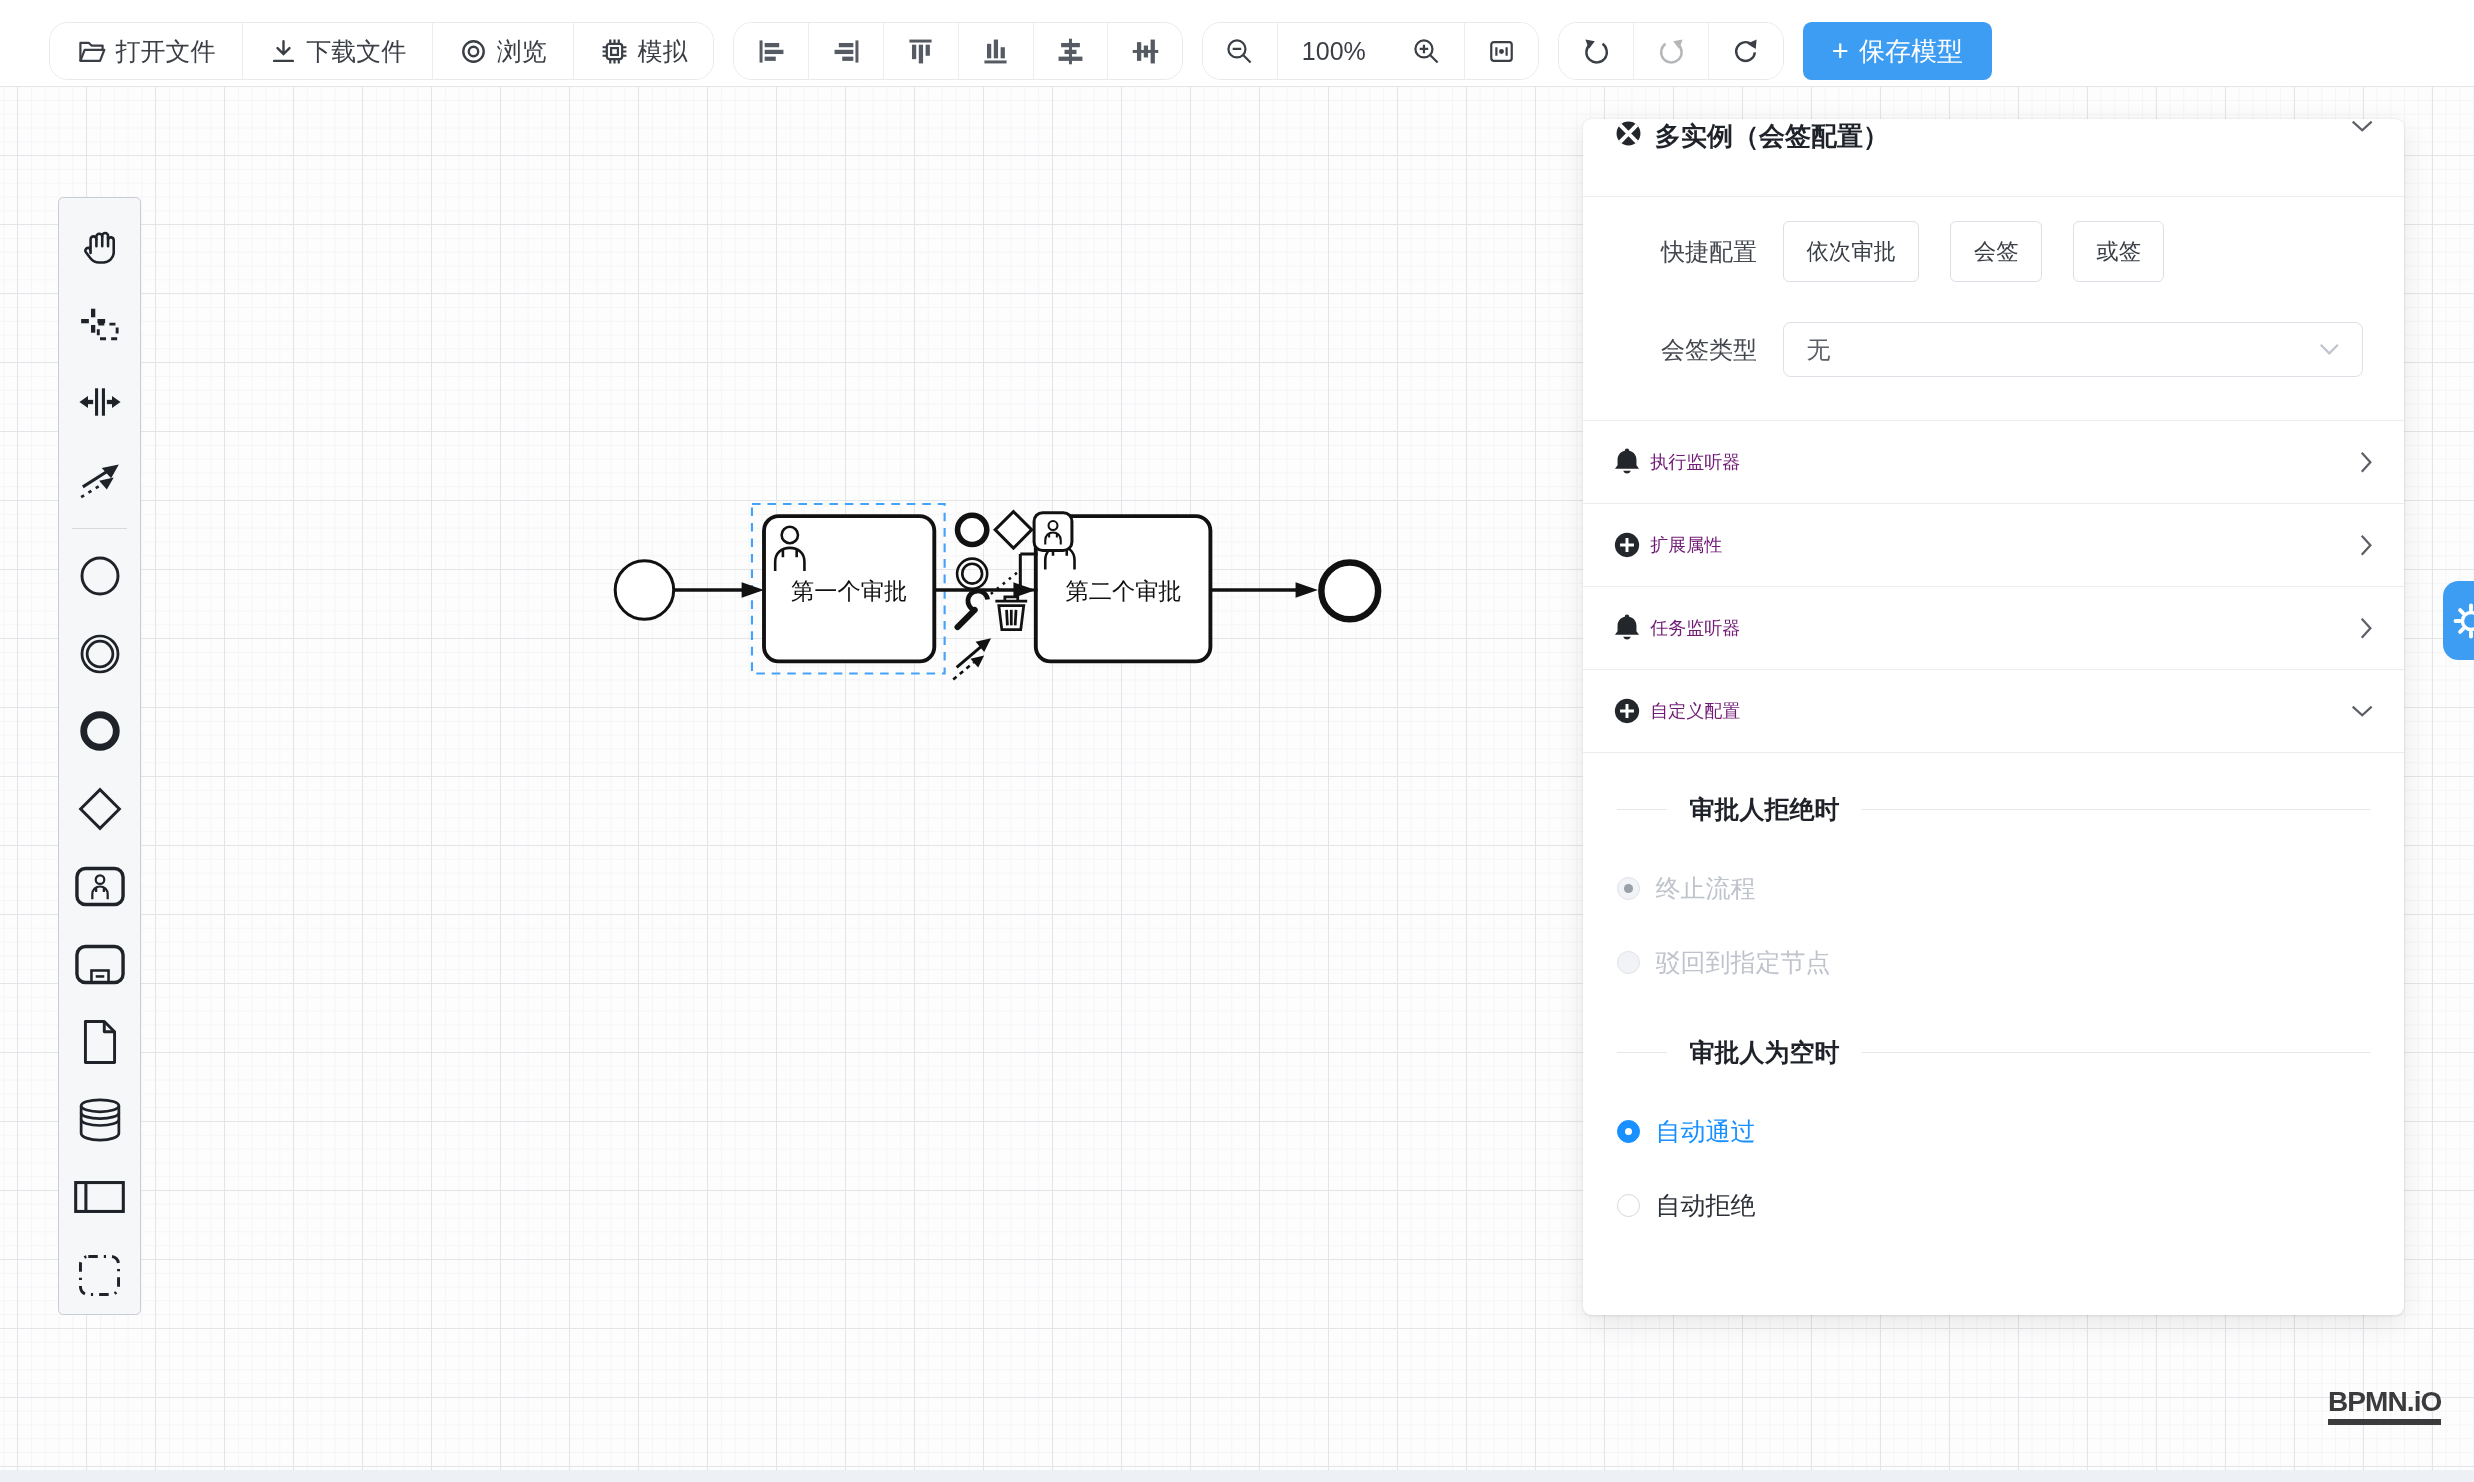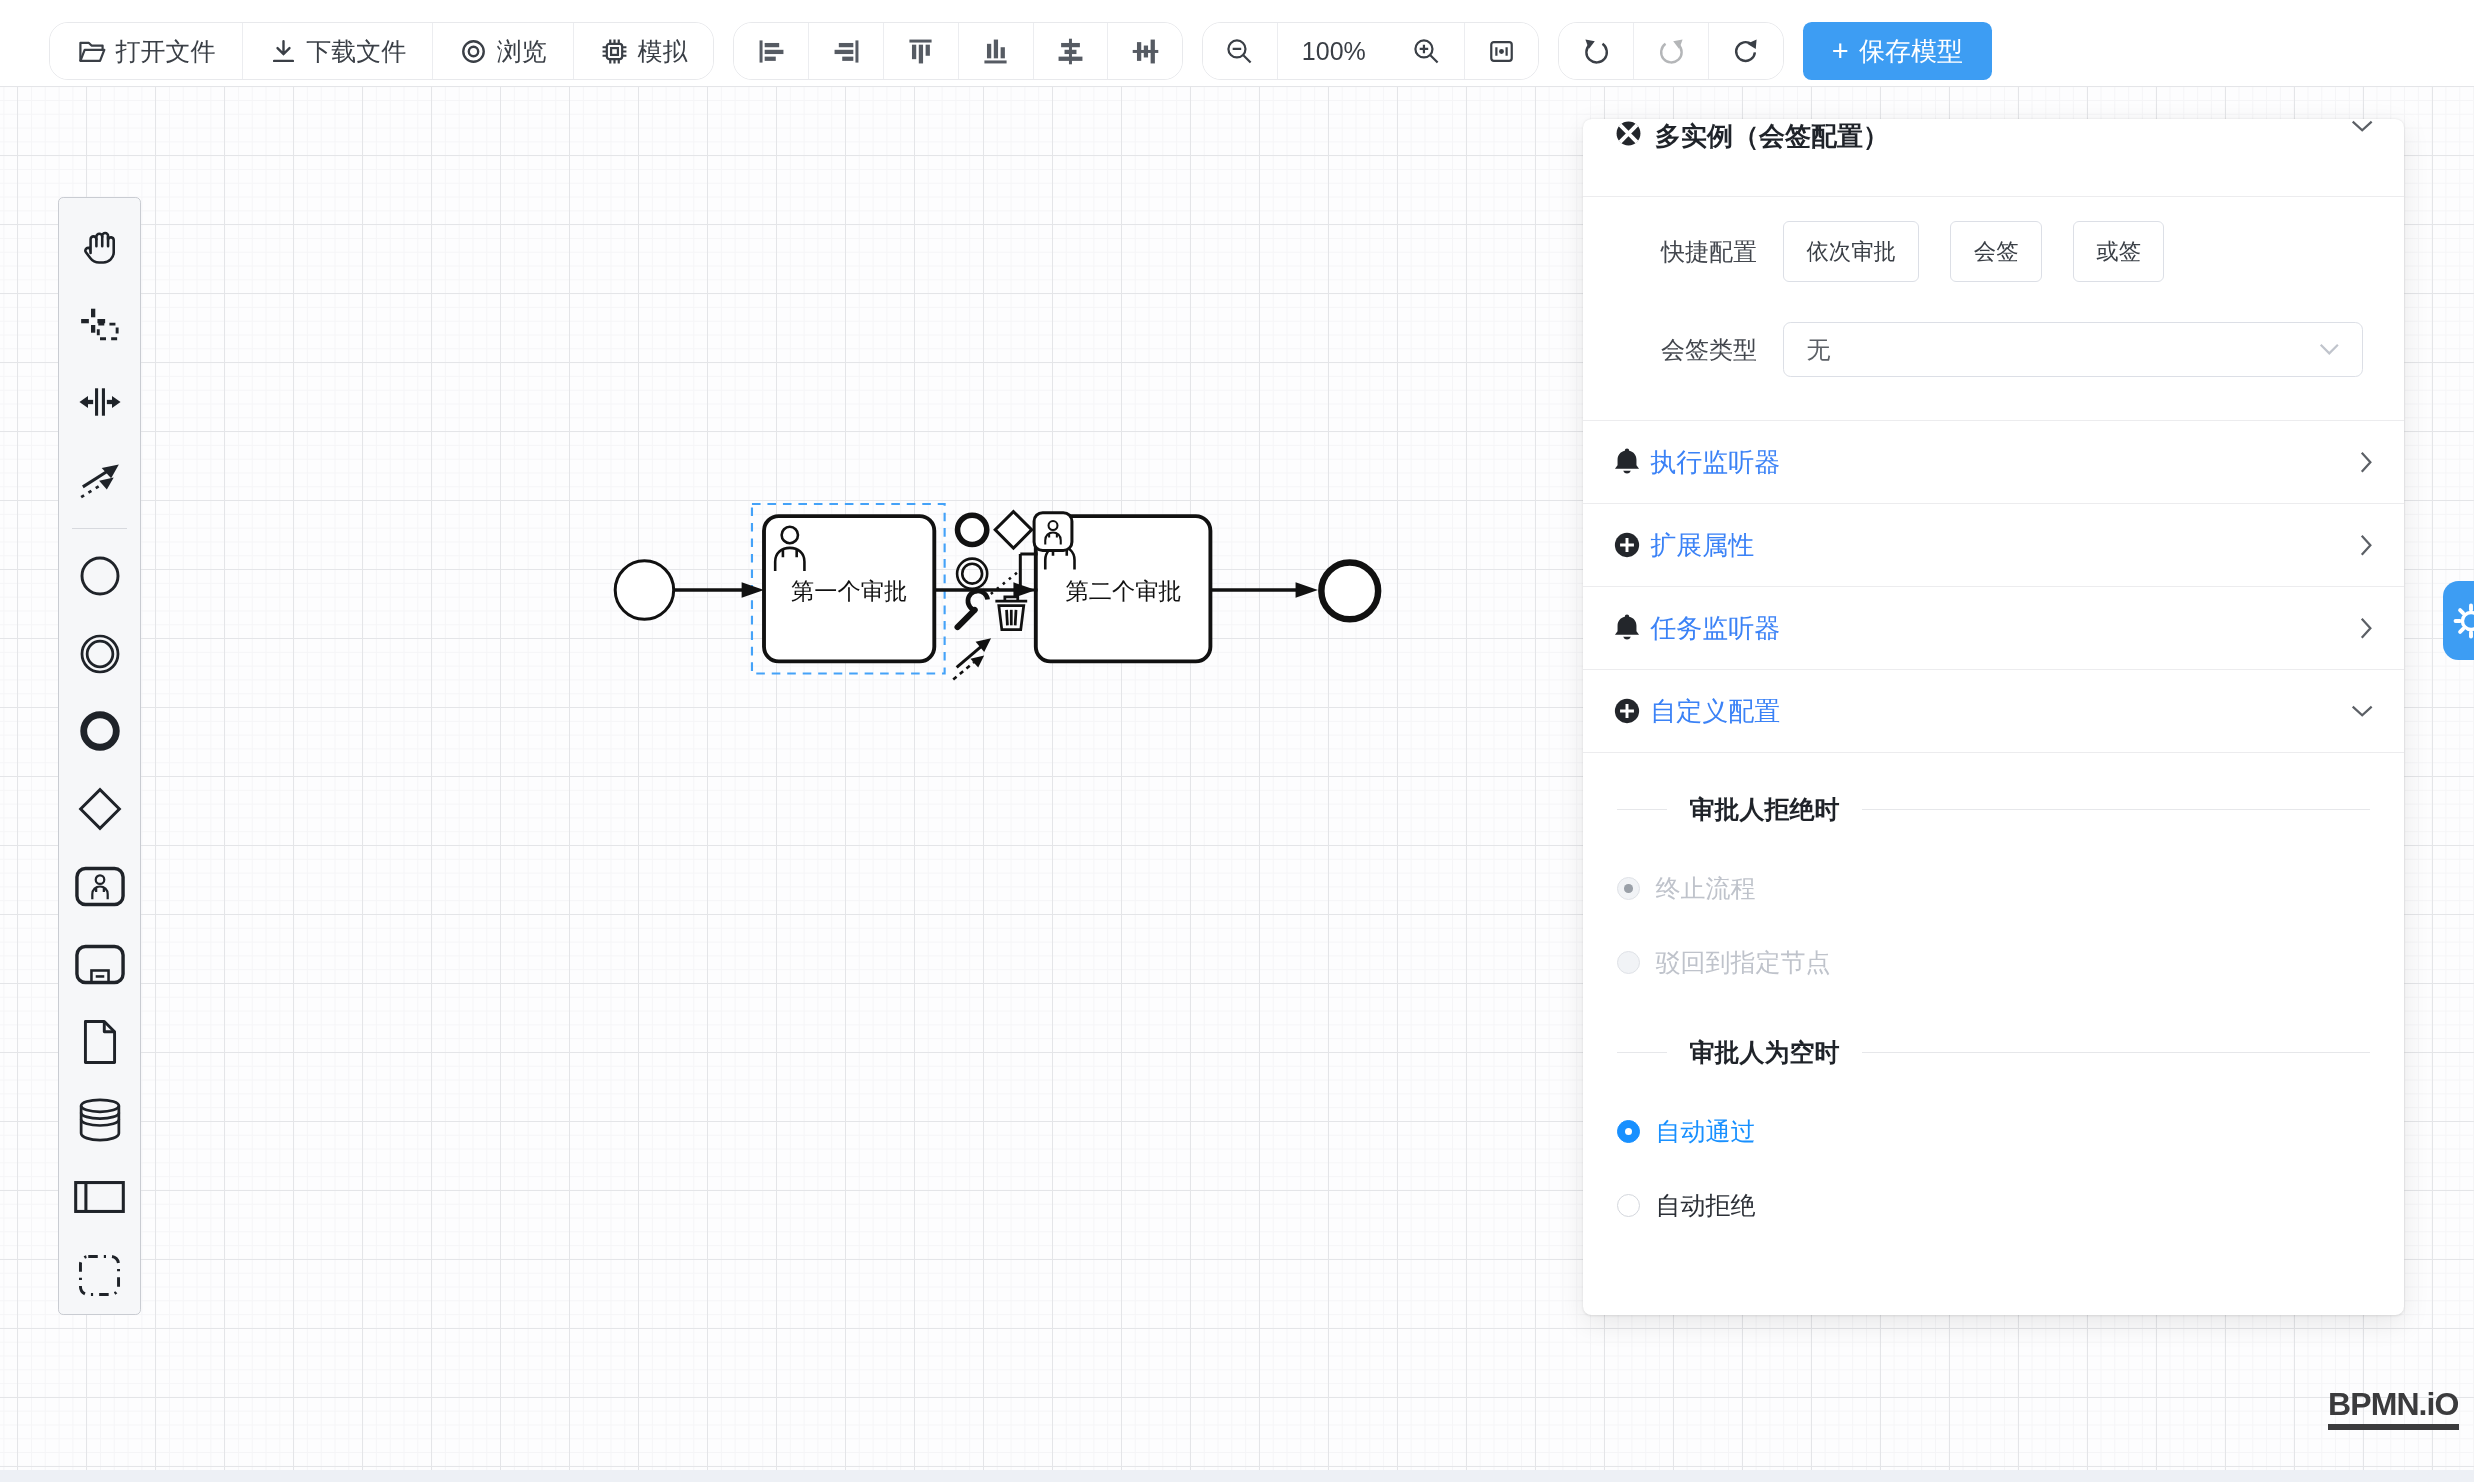--- a/index.html
+++ b/index.html
@@ -80,21 +80,21 @@
   }
   .select-box {
     width:580px; height:55px; border:1.7px solid #dcdfe6; border-radius:7.7px; background:#fff;
     display:flex; align-items:center; padding:0 22.4px; cursor:pointer;
   }
   .select-box .sel-value { font-size:24px; color:#5c6066; flex:1; }
   .section-row {
     height:83px; display:flex; align-items:center; padding:0 31px;
     border-bottom:0.9px solid #ececee; cursor:pointer;
   }
-  .section-row .sec-label { font-size:26px; font-weight:500; color:#3b82f6; margin-left:10.3px; flex:1; }
+  .section-row .sec-label { font-size:18px; font-weight:500; color:#701a75; margin-left:10.3px; flex:1; }
   .custom-content { padding:0 34px; }
   .divider-title { display:flex; align-items:center; }
   .divider-title .dl { height:0; border-top:1.7px solid #e6e7ea; }
   .divider-title .dl.short { width:50px; }
   .divider-title .dl.long { flex:1; }
   .divider-title .dt { font-size:25px; font-weight:bold; color:#1f2329; margin:0 22.4px; }
   .radio-row { display:flex; align-items:center; cursor:pointer; }
   .radio {
     width:23px; height:23px; border-radius:50%; border:1.7px solid #d4d7dd; background:#fff;
     position:relative; flex:none;
@@ -112,21 +112,21 @@
   .radio-label.disabled { color:#bfc3cb; }
 
   
   .gear-tab {
     position:absolute; left:2443px; top:581px; width:62px; height:79px;
     background:#3d9df3; border-radius:15.5px; display:flex; align-items:center; cursor:pointer;
   }
   .gear-tab svg { margin-left:10.3px; }
   .bpmn-logo {
     position:absolute; left:2328px; top:1387px; cursor:pointer;
-    font-size:32px; font-weight:bold; letter-spacing:-0.9px; color:#3b3b3d;
+    font-size:28px; font-weight:bold; letter-spacing:-0.9px; color:#3b3b3d;
     border-bottom:6.9px solid #3b3b3d; padding-bottom:1.7px; line-height:1.1;
   }
   .diagram { position:absolute; left:0; top:0; }
   .diagram text { font-family:"Liberation Sans","DejaVu Sans",sans-serif; }
 </style>
 </head>
 <body>
 
 <div class="canvas"></div>
 

